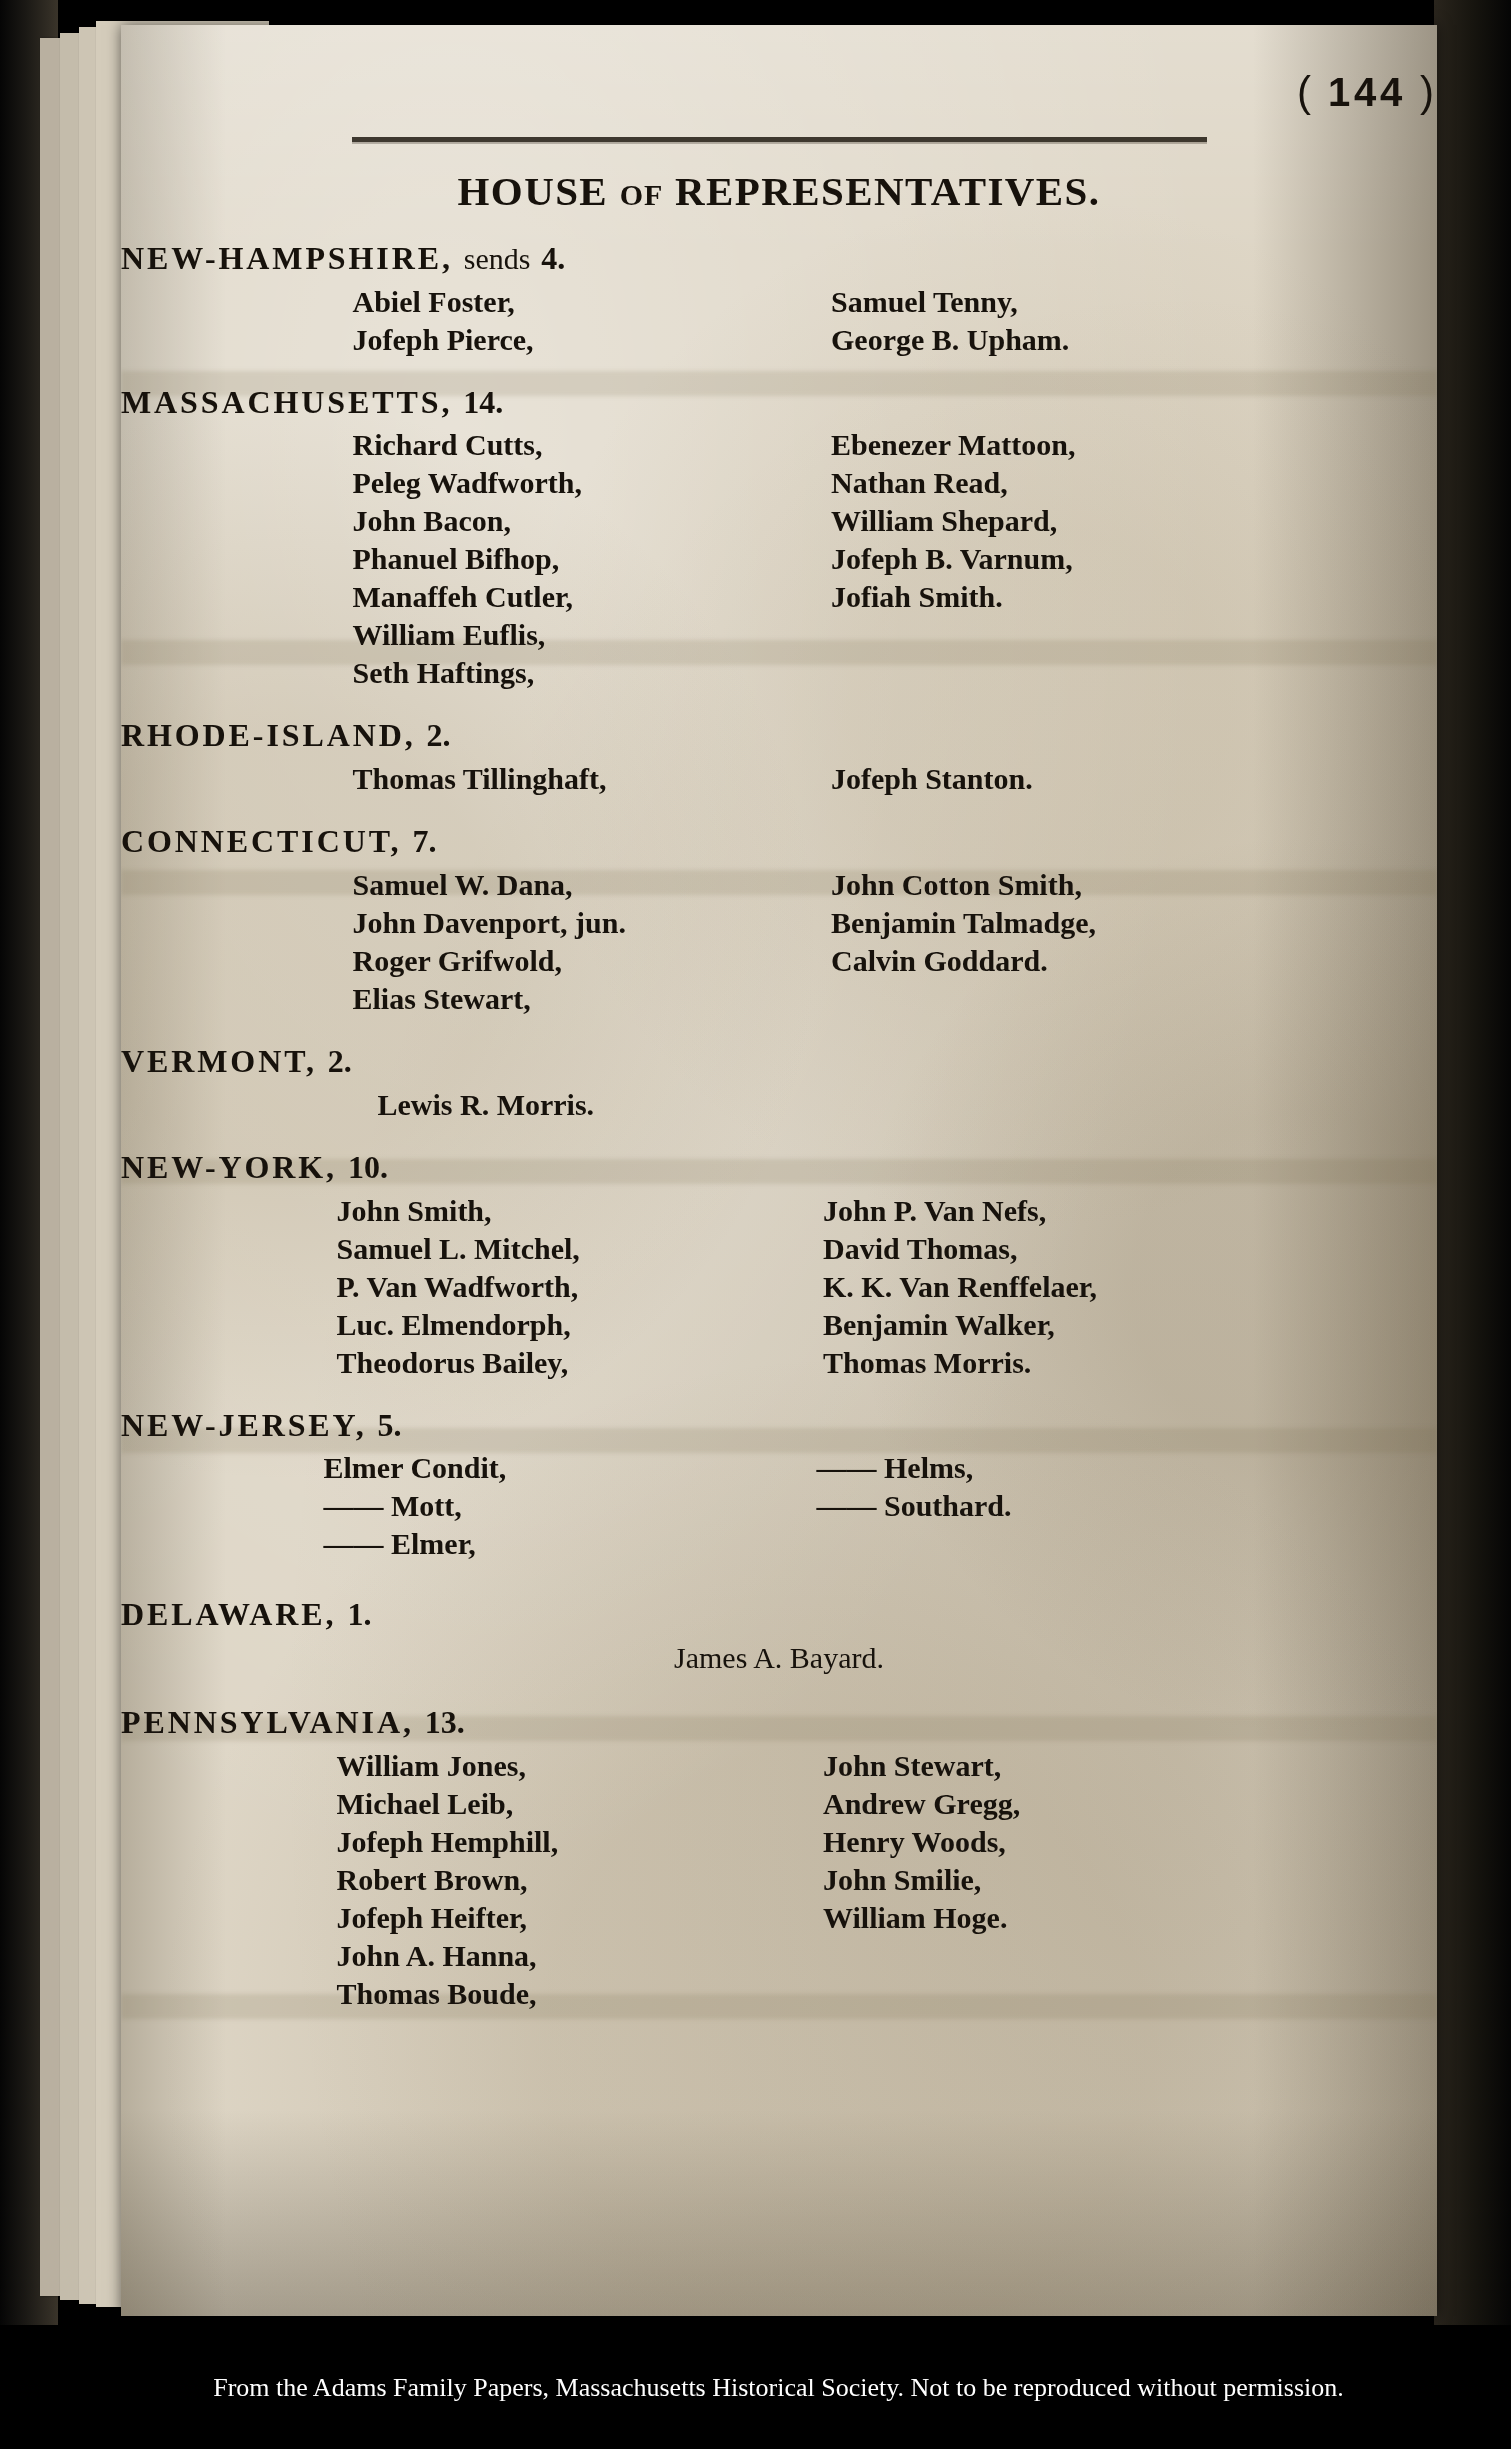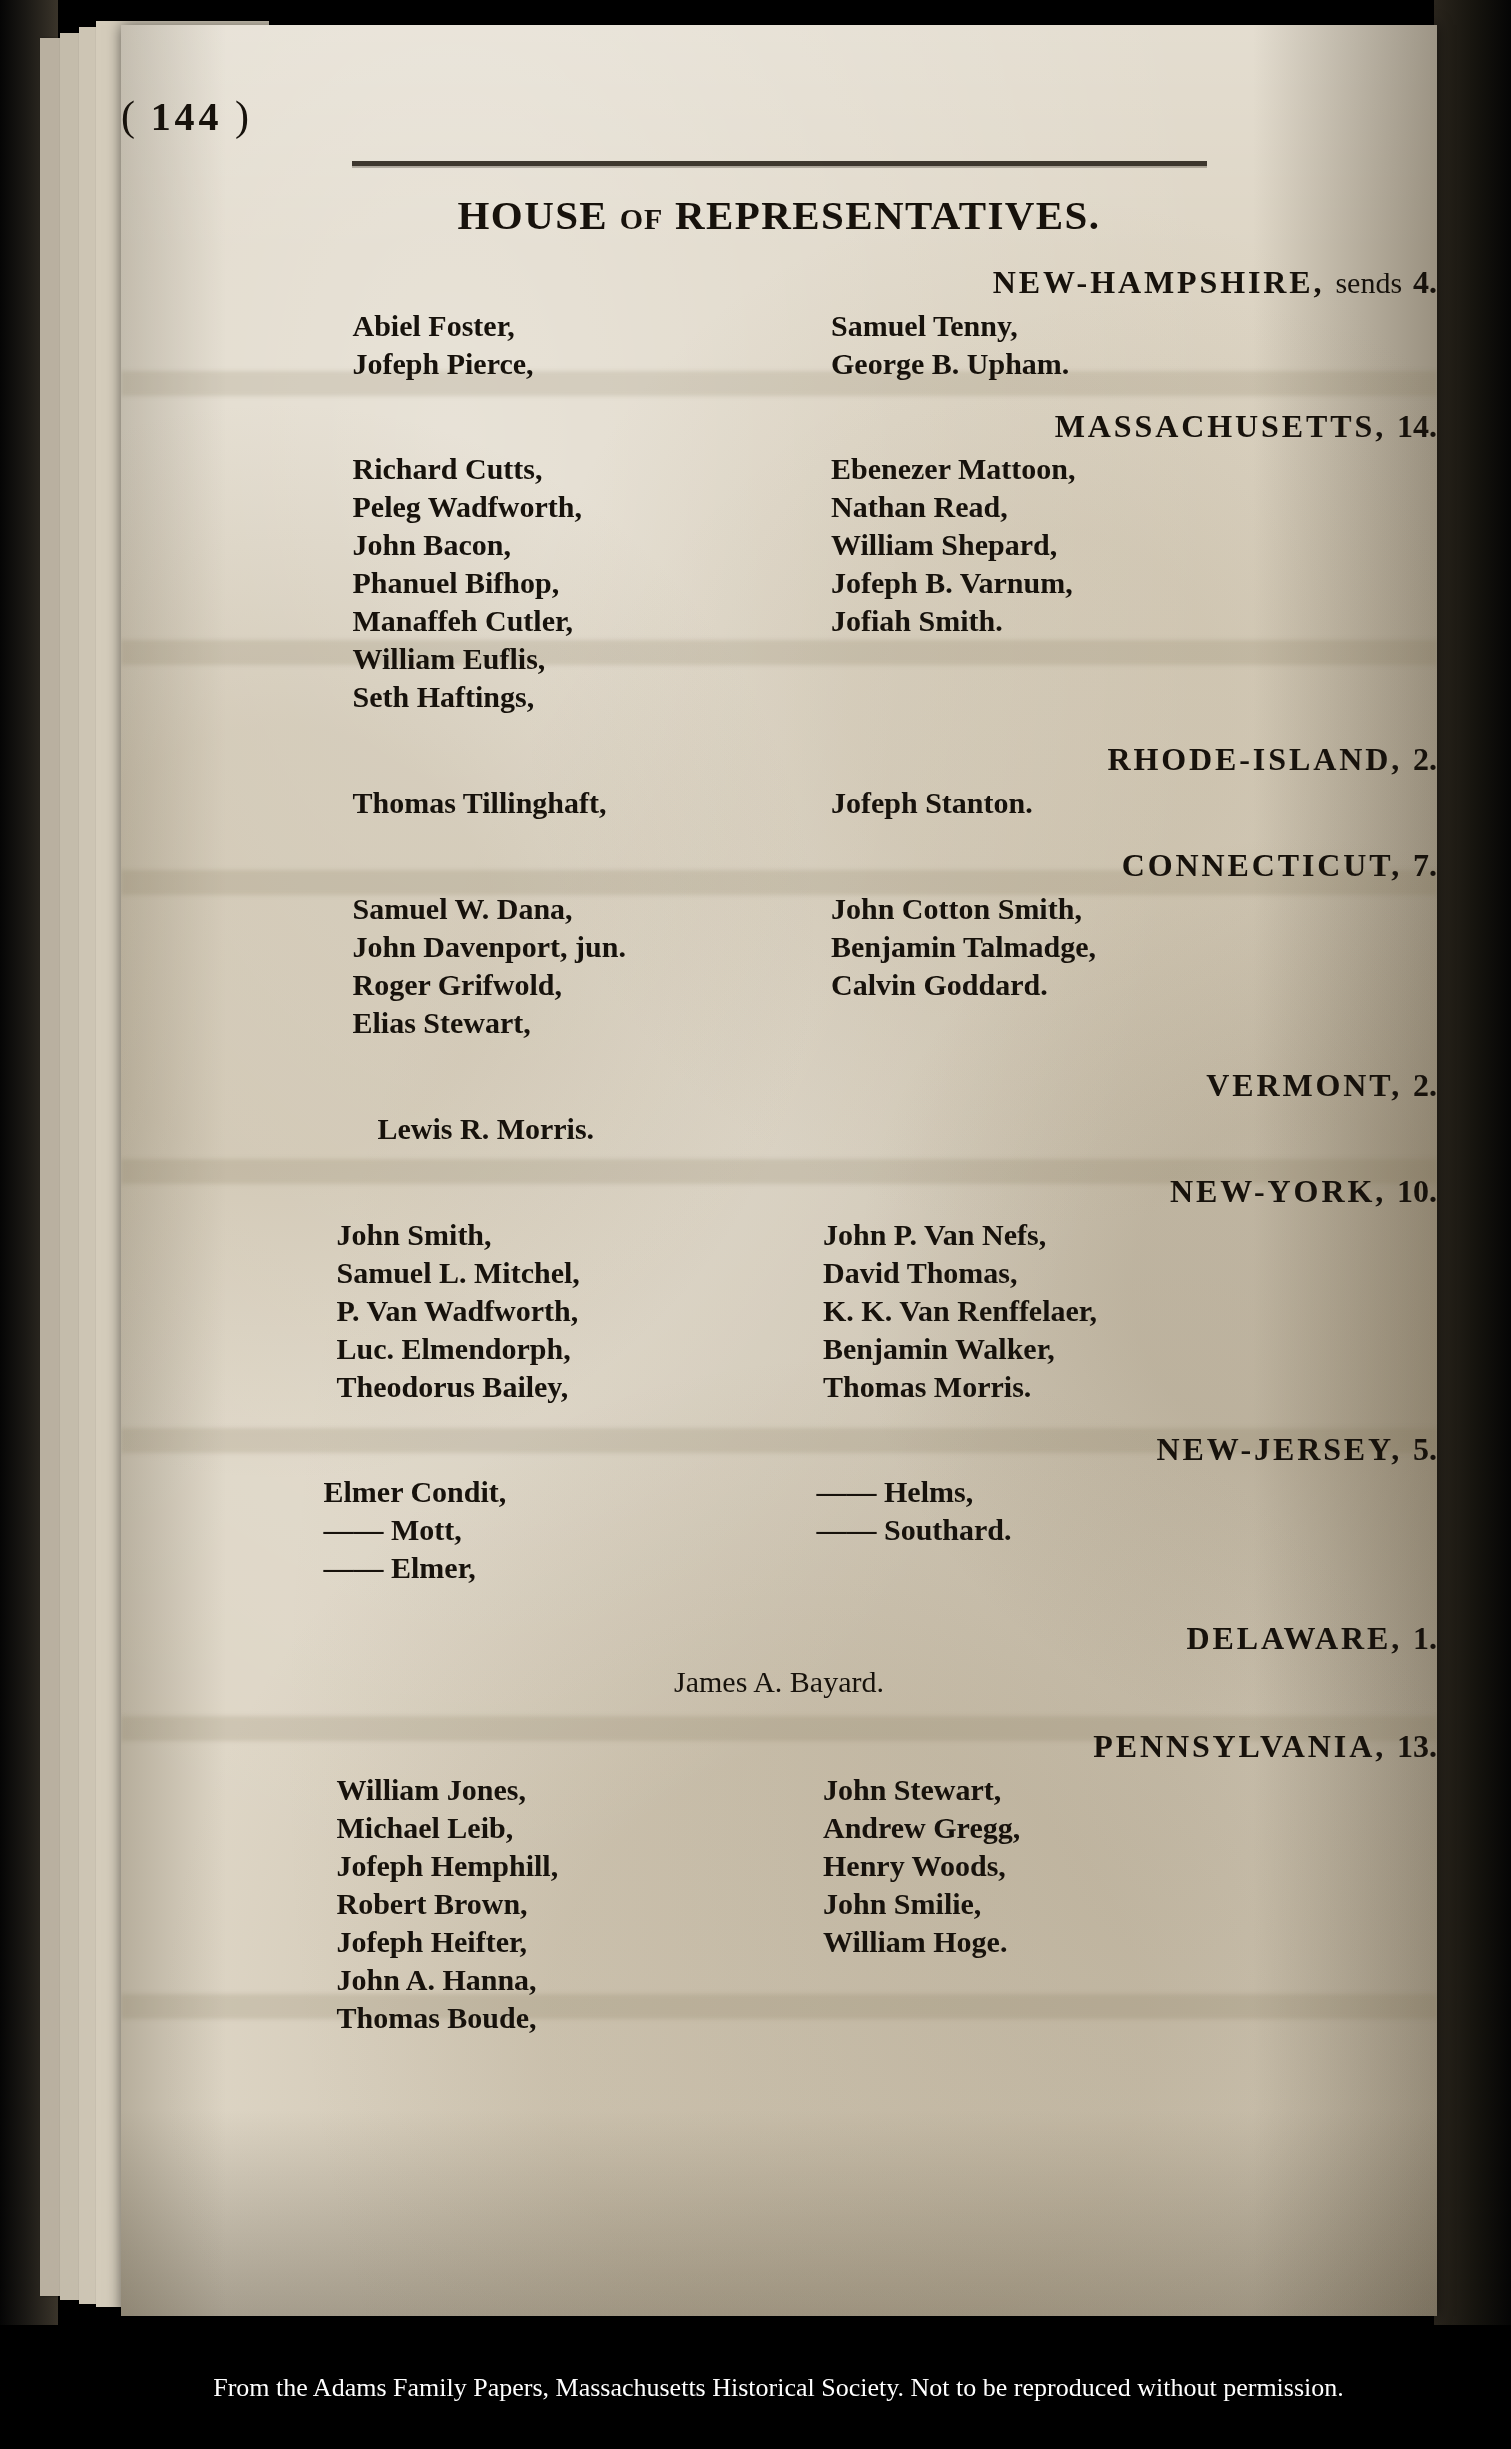--- a/index.html
+++ b/index.html
@@ -96,25 +96,25 @@
   }
 
   .content {
     position: relative;
     z-index: 2;
     padding: 0;
   }
 
   
   .page-number {
-    text-align: left;
+    text-align: right;
     font-size: 40px;
     letter-spacing: 2.9px;
-    margin-top: 67px;
-    font-family: Liberation Serif, serif;
+    margin-top: 43px;
+    font-family: Liberation Sans, sans-serif;
   }
   .page-number .paren { font-size: 42px; }
   .page-number .num { font-weight: bold; letter-spacing: 3.8px; }
 
   .rule {
     width: 855px;
     height: 4.8px;
     margin: 21px auto 0 auto;
     background: #211b12;
     opacity: .85;
@@ -125,21 +125,21 @@
     text-align: center;
     font-size: 41px;
     letter-spacing: 1.4px;
     margin-top: 25px;
     font-weight: 600;
     font-family: Liberation Serif, serif;
   }
   .doc-title .small { font-size: 30px; letter-spacing: 1px; }
 
   .state-heading {
-    text-align: right;
+    text-align: left;
     font-size: 32px;
     letter-spacing: 2.9px;
     margin-top: 25px;
     margin-bottom: 5.8px;
     font-weight: 600;
   }
   .state-heading .count {
     letter-spacing: 0;
     font-weight: 600;
   }

